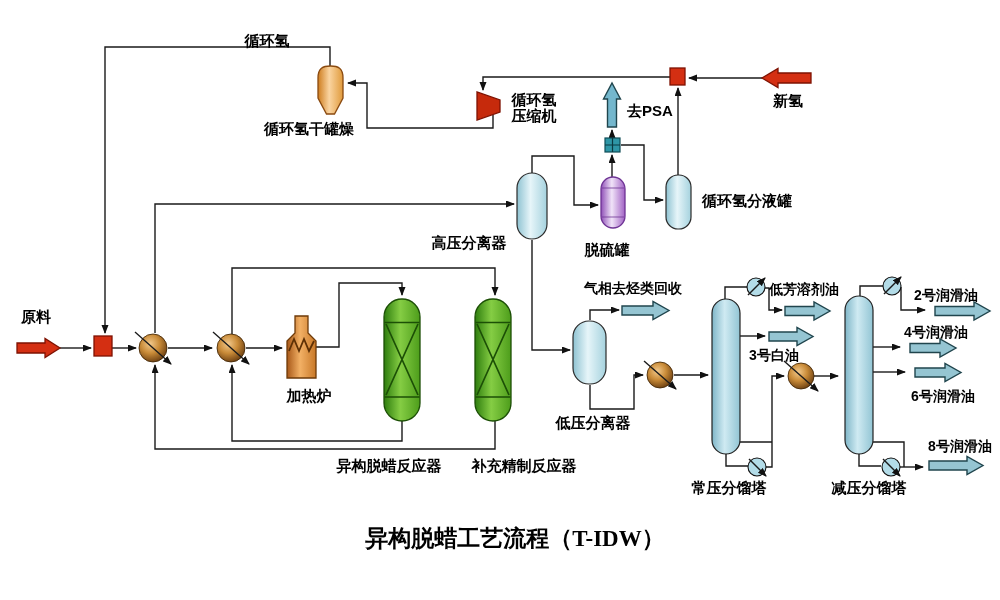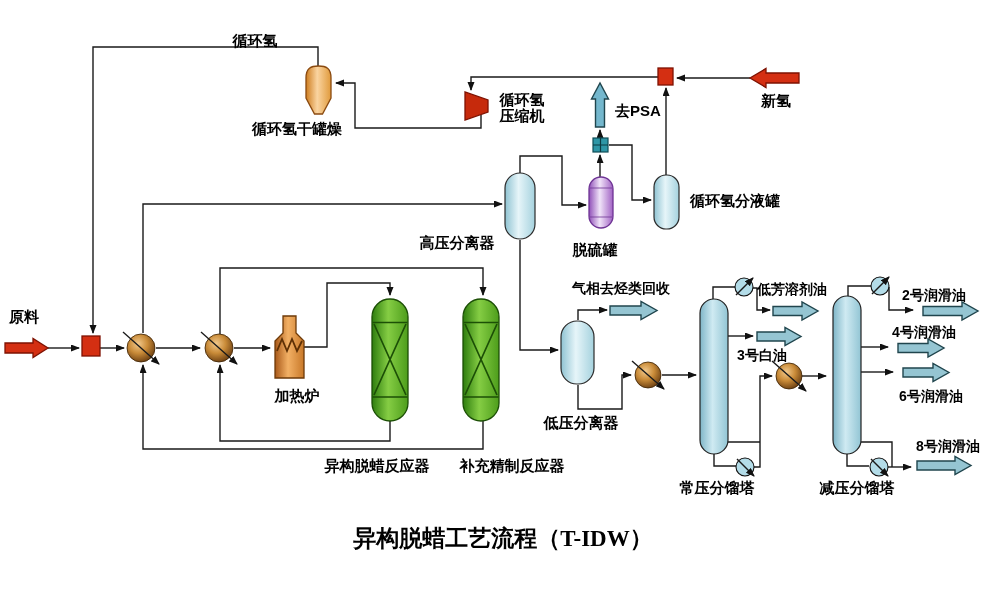--- a/index.html
+++ b/index.html
@@ -1,16 +1,16 @@
 <!DOCTYPE html>
 <html><head>
 <meta charset="utf-8">
 <style>
   html,body{margin:0;padding:0;background:#ffffff;}
-  .stage{width:888px;height:600px;position:relative;background:#ffffff;font-family:"Liberation Sans",sans-serif;}
+  .stage{width:888px;height:600px;position:relative;background:#ffffff;font-family:"Liberation Sans",sans-serif;margin-left:12px;}
   svg{display:block;}
   .flow{stroke:#1a1a1a;stroke-width:1.4;fill:none;}
   .lbl{font:bold 15px "Liberation Sans",sans-serif;fill:#000;}
   .lbl-sm{font:bold 14px "Liberation Sans",sans-serif;fill:#000;}
   .ttl{font:bold 23px "Liberation Serif",serif;fill:#000;}
   .vessel-blue{fill:url(#gradBlue);stroke:#2b2b2b;stroke-width:1.2;}
   .column-blue{fill:url(#gradCol);stroke:#222;stroke-width:1.2;}
   .reactor-green{fill:url(#gradGreen);stroke:#1c4f06;stroke-width:1.3;}
   .reactor-line{stroke:#1c4f06;stroke-width:1.7;fill:none;}
   .purple-vessel{fill:url(#gradPurple);stroke:#6f3595;stroke-width:1.3;}

